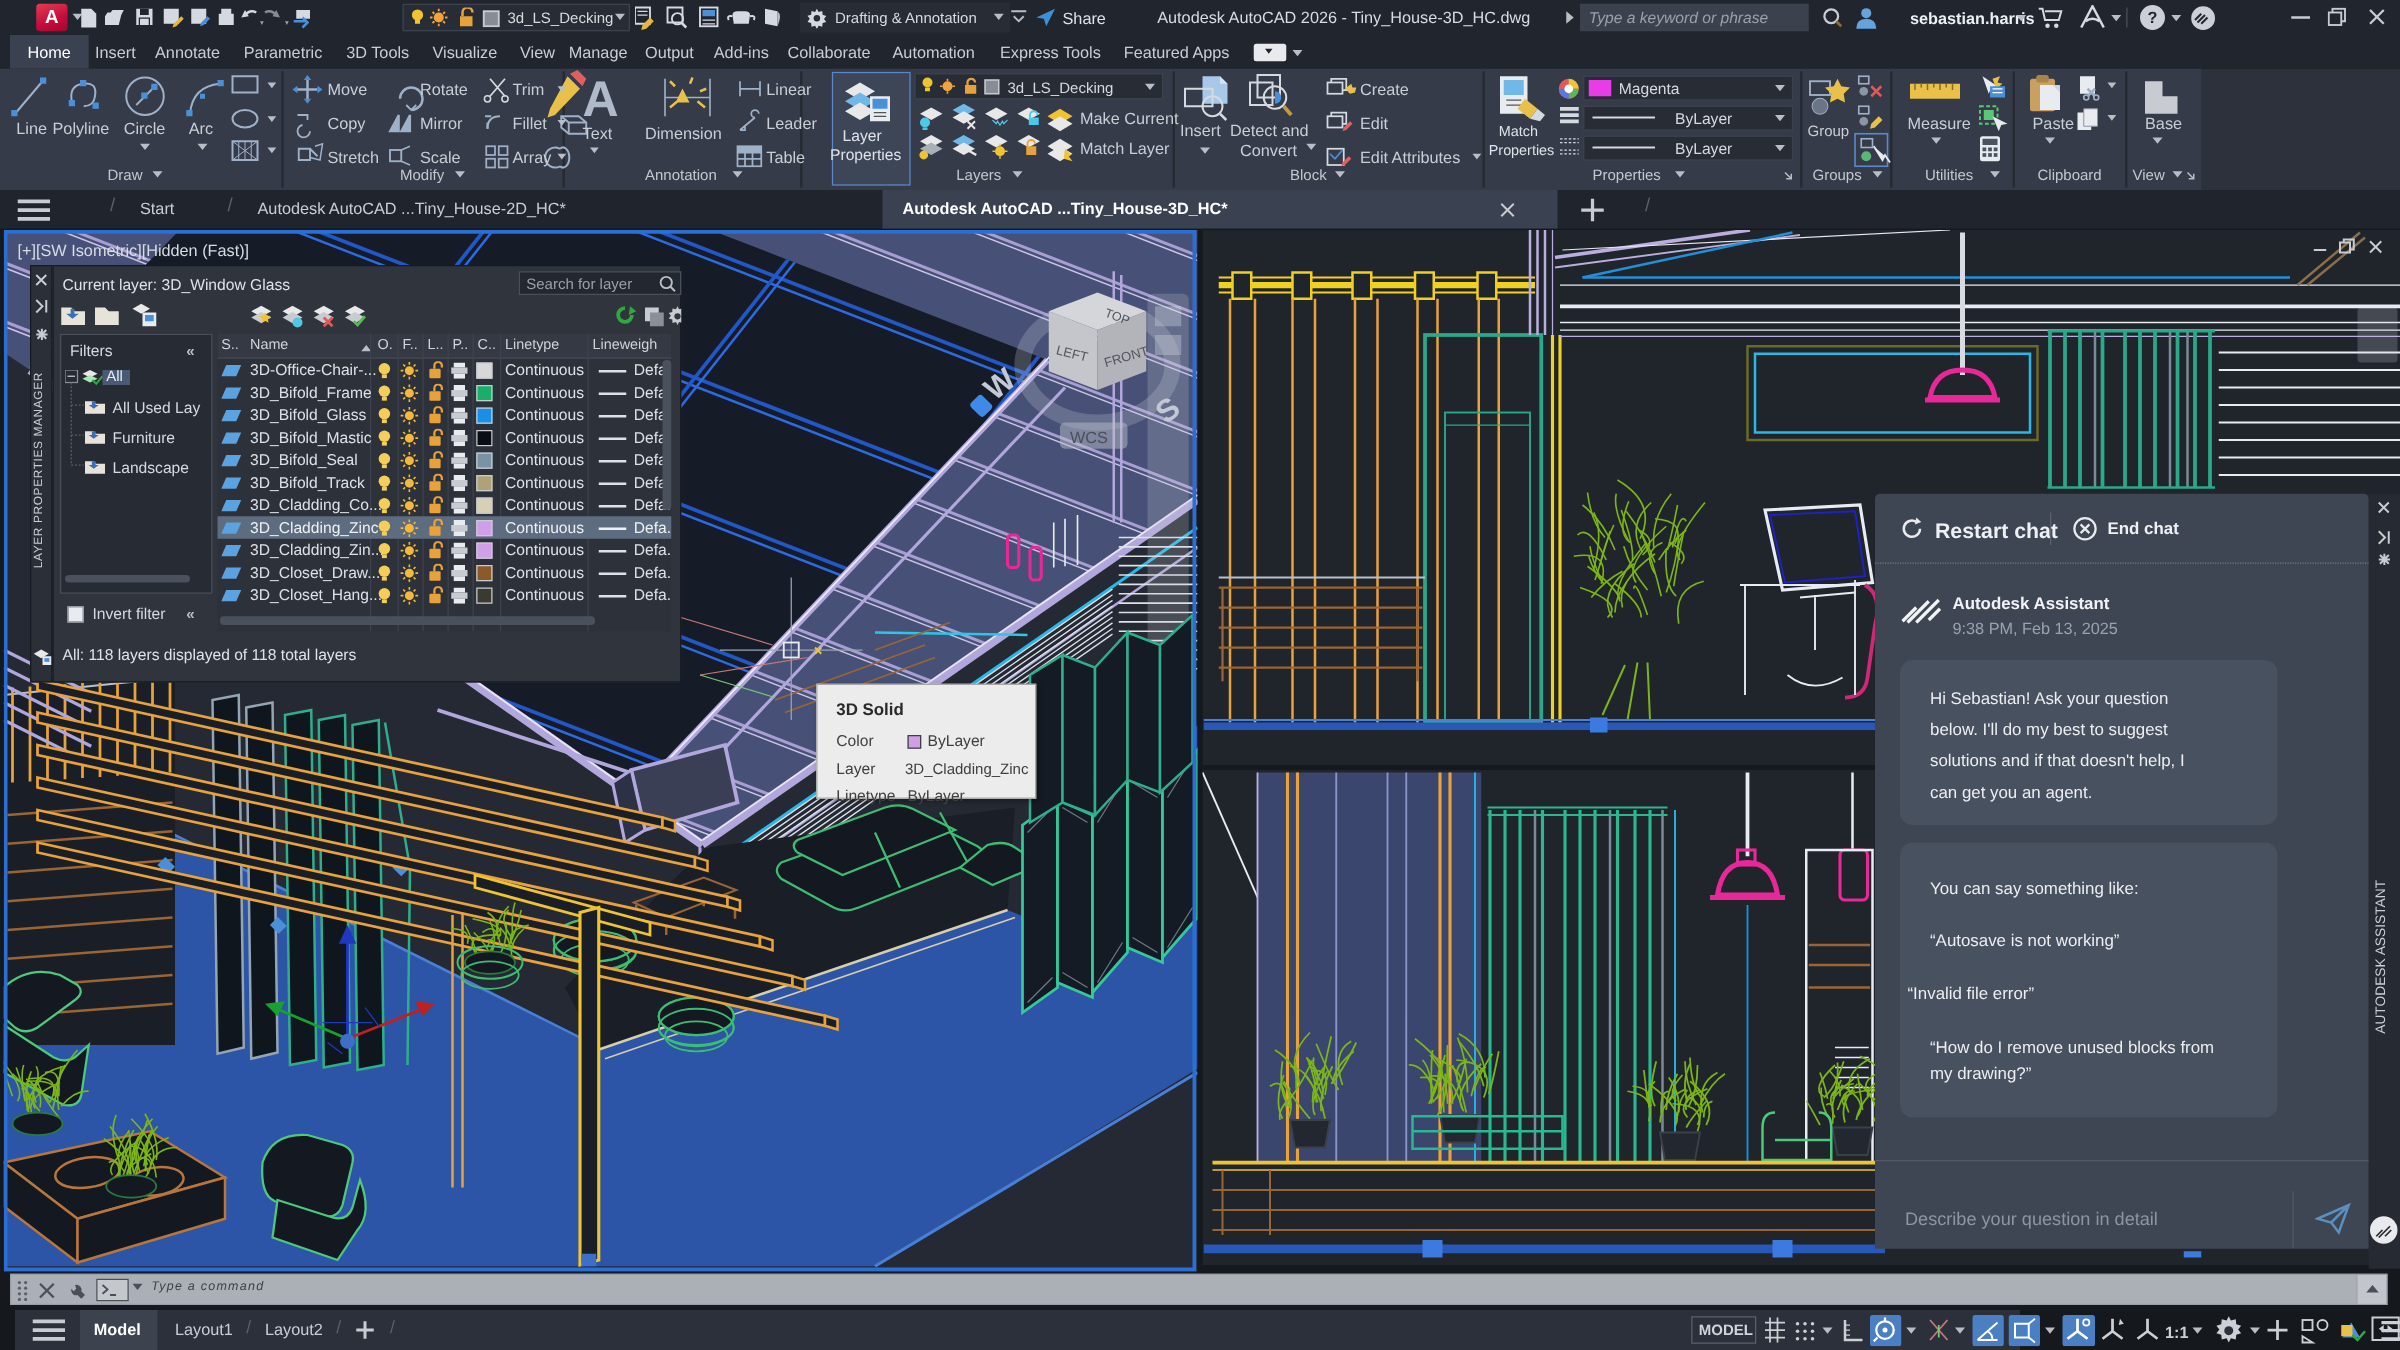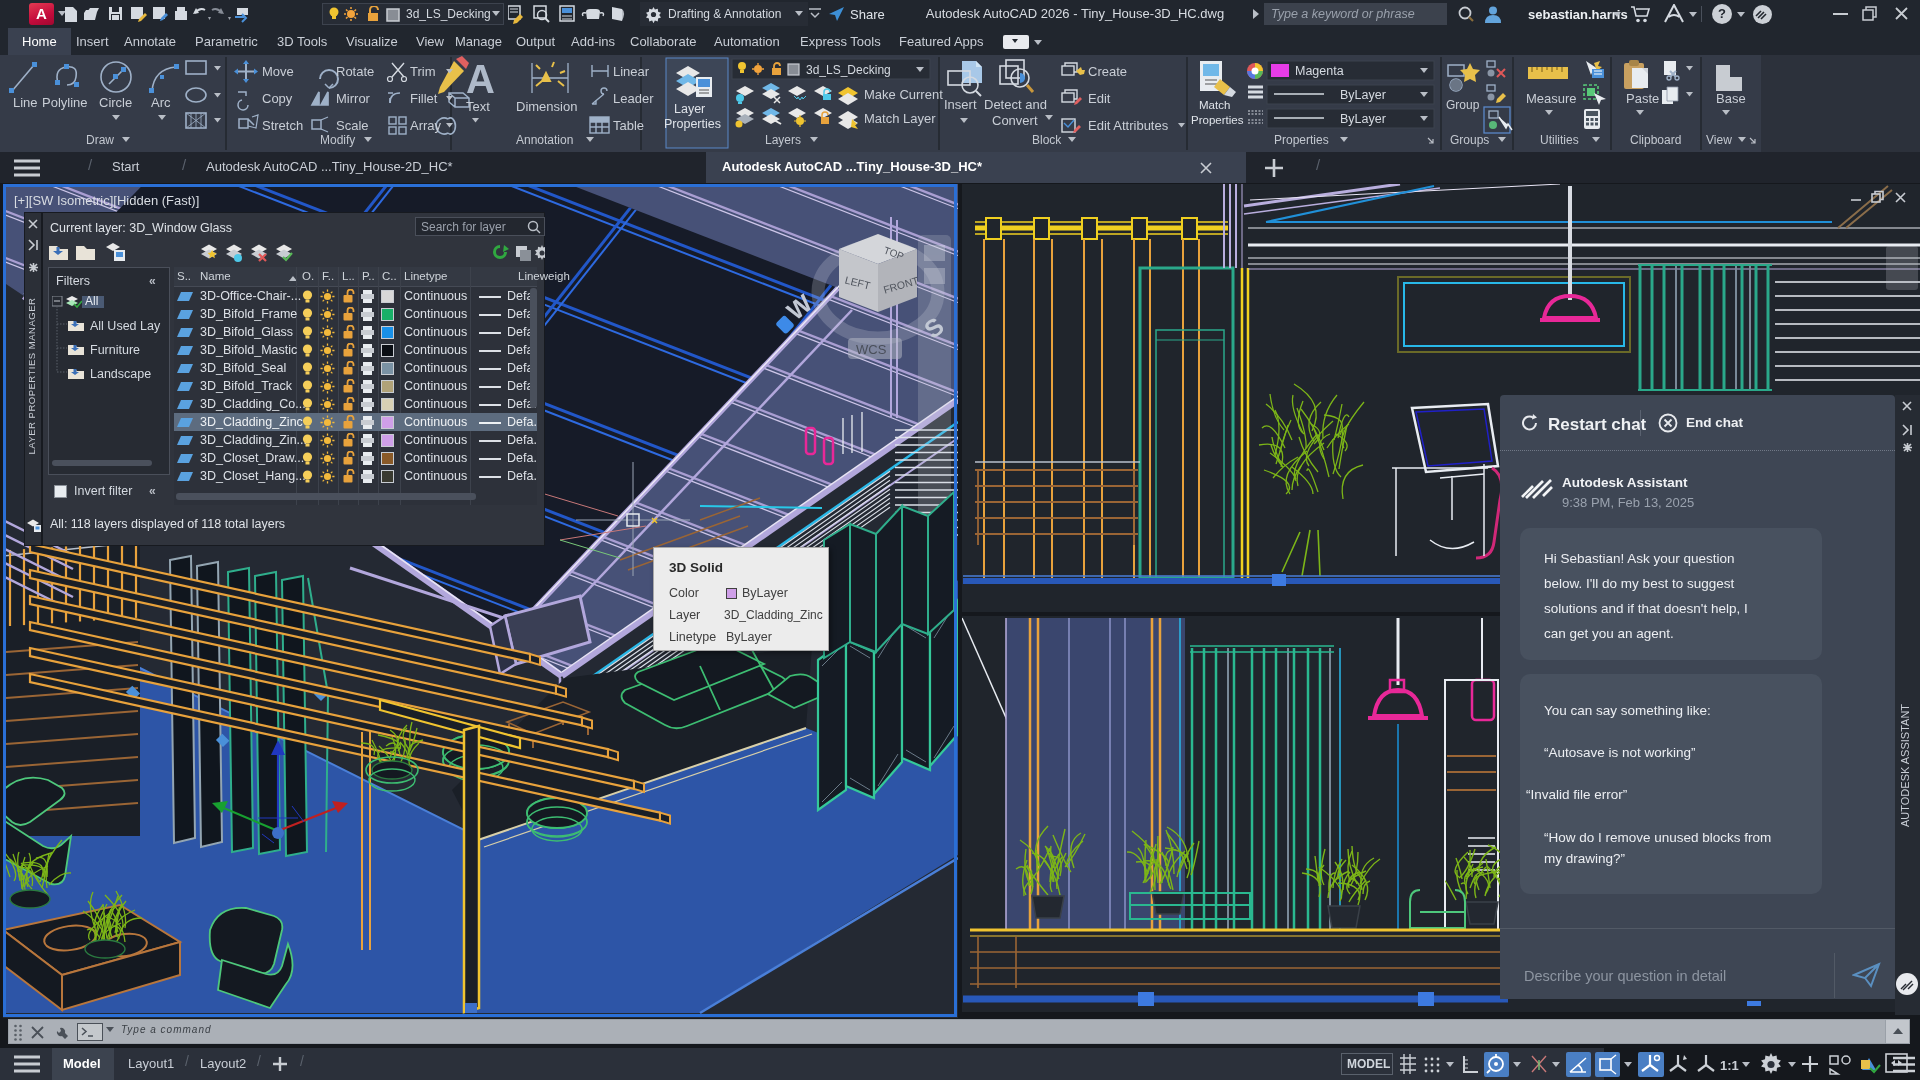--- a/index.html
+++ b/index.html
@@ -7,21 +7,21 @@
 body, div, span { font-family:"Liberation Sans", sans-serif; }
 #root { position:relative; width:1920px; height:1080px; background:#15181d; }
 .abs { position:absolute; }
 
 
 #titlebar { position:absolute; left:0; top:0; width:1920px; height:28px; background:#21262e; }
 #ribbontabs { position:absolute; left:0; top:28px; width:1920px; height:27px; background:#21262e; }
 #ribbon { position:absolute; left:0; top:55px; width:1920px; height:97px; background:#2c313b; }
 #filetabs { position:absolute; left:0; top:152px; width:1920px; height:31px; background:#20242c; }
 #canvas { position:absolute; left:0; top:183px; width:1920px; height:865px; background:#15181d; }
-#statusbar { position:absolute; left:0; top:1048px; width:1604px; height:32px; background:#2b303a; }
+#statusbar { position:absolute; left:12px; top:1048px; width:1604px; height:32px; background:#2b303a; }
 
 .ttxt { color:#d5dae1; font-size:12px; }
 .tabtxt { color:#c9ced6; font-size:13px; }
 </style>
 </head>
 <body>
 <div id="root">
   <div id="titlebar">
 
     <div class="abs" style="left:29px;top:3px;width:25px;height:22px;background:linear-gradient(160deg,#e33b52 0%,#c40b3c 60%,#a00830 100%);border-radius:3px;color:#fff;font-weight:bold;font-size:15px;text-align:center;line-height:22px;">A</div>
@@ -1316,21 +1316,21 @@
 <div class="abs" style="left:150px;top:55px;width:363px;height:238px;background:#2d313a;"></div>
 <div class="abs" style="left:150px;top:55px;width:363px;height:20px;background:#343943;border-bottom:1px solid #454a55;"></div>
 <div class="abs" style="left:153px;top:58px;color:#cfd4da;font-size:11.5px;">S..</div>
 <div class="abs" style="left:176px;top:58px;color:#cfd4da;font-size:11.5px;">Name</div>
 <div class="abs" style="left:278px;top:58px;color:#cfd4da;font-size:11.5px;">O.</div>
 <div class="abs" style="left:298px;top:58px;color:#cfd4da;font-size:11.5px;">F..</div>
 <div class="abs" style="left:318px;top:58px;color:#cfd4da;font-size:11.5px;">L..</div>
 <div class="abs" style="left:338px;top:58px;color:#cfd4da;font-size:11.5px;">P..</div>
 <div class="abs" style="left:358px;top:58px;color:#cfd4da;font-size:11.5px;">C..</div>
 <div class="abs" style="left:380px;top:58px;color:#cfd4da;font-size:11.5px;">Linetype</div>
-<div class="abs" style="left:450px;top:58px;color:#cfd4da;font-size:11.5px;margin-left:44px;">Lineweigh</div>
+<div class="abs" style="left:450px;top:58px;color:#cfd4da;font-size:11.5px;">Lineweigh</div>
 <svg class="abs" style="left:264px;top:63px" width="10" height="7" viewBox="0 0 10 7">
           <path d="M1,6 l4,-5 4,5 z" fill="#b9bec6"></path>
         </svg>
 <div class="abs" style="left:272px;top:55px;width:1px;height:238px;background:#3d424c;"></div>
 <div class="abs" style="left:294px;top:55px;width:1px;height:238px;background:#3d424c;"></div>
 <div class="abs" style="left:314px;top:55px;width:1px;height:238px;background:#3d424c;"></div>
 <div class="abs" style="left:334px;top:55px;width:1px;height:238px;background:#3d424c;"></div>
 <div class="abs" style="left:354px;top:55px;width:1px;height:238px;background:#3d424c;"></div>
 <div class="abs" style="left:376px;top:55px;width:1px;height:238px;background:#3d424c;"></div>
 <div class="abs" style="left:446px;top:55px;width:1px;height:238px;background:#3d424c;"></div>
@@ -1629,21 +1629,21 @@
           <rect x="3" y="9" width="9" height="4" fill="#e8ecf0"></rect>
         </svg>
 <div class="abs" style="left:357px;top:258px;width:13px;height:13px;background:#3a3a30;border:1px solid #c8ccd2;"></div>
 <div class="abs" style="left:380px;top:257px;color:#dde1e7;font-size:12.5px;">Continuous</div>
 <div class="abs" style="left:455px;top:264px;width:22px;height:1.5px;background:#dde1e7;"></div>
 <div class="abs" style="left:483px;top:257px;color:#dde1e7;font-size:12.5px;">Defa.</div>
 <div class="abs" style="left:152px;top:281px;width:300px;height:7px;background:#4a505c;border-radius:3px;"></div>
 <div class="abs" style="left:506px;top:76px;width:7px;height:120px;background:#4a505c;border-radius:3px;"></div>
 <div class="abs" style="left:26px;top:305px;color:#dfe3e8;font-size:12.5px;">All: 118 layers displayed of 118 total layers</div>
 </div>
-<div class="abs" style="left:653px;top:364px;width:176px;height:104px;background:#ececec;border:1px solid #a8a8a8;box-shadow:2px 2px 5px rgba(0,0,0,0.4);">
+<div class="abs" style="left:653px;top:364px;width:176px;height:92px;background:#ececec;border:1px solid #a8a8a8;box-shadow:2px 2px 5px rgba(0,0,0,0.4);">
 <div class="abs" style="left:15px;top:12px;color:#2a2a2a;font-size:13.5px;font-weight:bold;">3D Solid</div>
 <div class="abs" style="left:15px;top:38px;color:#404040;font-size:12.5px;">Color</div>
 <div class="abs" style="left:72px;top:40px;width:11px;height:11px;background:#cf9fe8;border:1px solid #404040;"></div>
 <div class="abs" style="left:88px;top:38px;color:#404040;font-size:12.5px;">ByLayer</div>
 <div class="abs" style="left:15px;top:60px;color:#404040;font-size:12.5px;">Layer</div>
 <div class="abs" style="left:70px;top:60px;color:#404040;font-size:12px;">3D_Cladding_Zinc</div>
 <div class="abs" style="left:15px;top:82px;color:#404040;font-size:12.5px;">Linetype</div>
 <div class="abs" style="left:72px;top:82px;color:#404040;font-size:12.5px;">ByLayer</div>
 </div>
 <div class="abs" style="left:1500px;top:212px;width:395px;height:604px;background:#3e4654;border-radius:4px 4px 0 0;">

